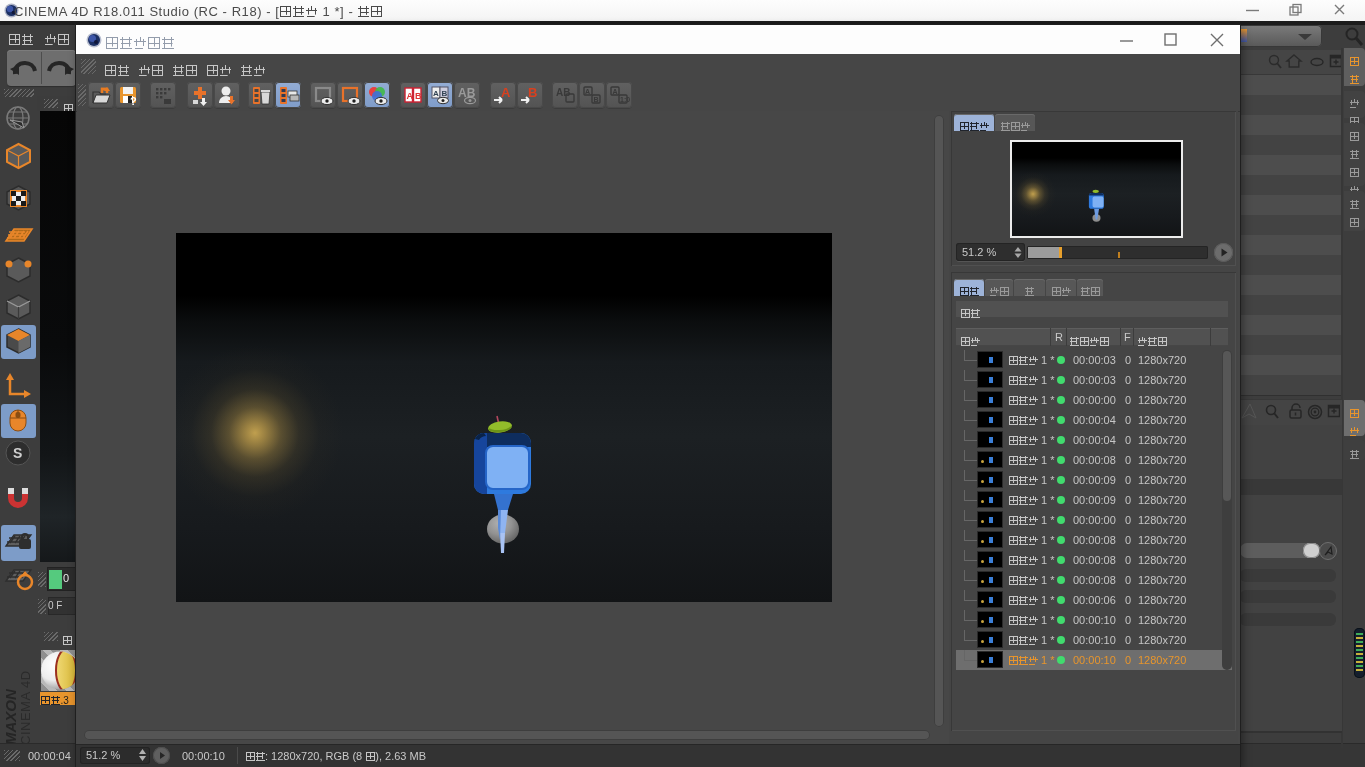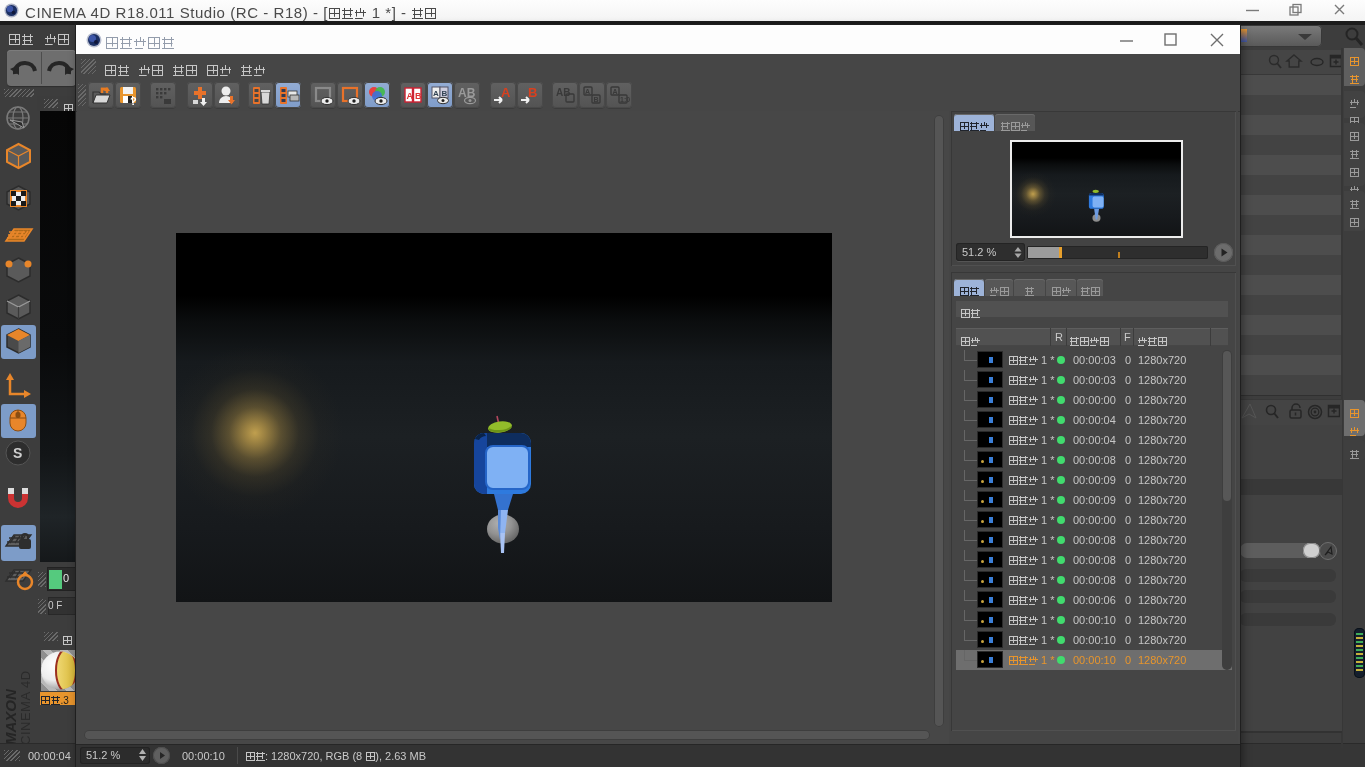--- a/index.html
+++ b/index.html
@@ -55,21 +55,21 @@
 <body>
 
 <div class="abs" style="left:0;top:0;width:1365px;height:21px;background:linear-gradient(#fdfdfd,#f4f4f4);"></div>
 <div class="abs" style="left:0;top:21px;width:1365px;height:4px;background:#1c1c1c;"></div>
 <svg class="abs" style="left:4px;top:3px" width="15" height="15">
     <circle cx="7.5" cy="7.5" r="7" fill="#aab0c4"></circle>
     <circle cx="7.5" cy="7.5" r="5.6" fill="#1b2f63"></circle>
     <circle cx="6" cy="6" r="3.2" fill="#3d56a8"></circle>
     <circle cx="9.5" cy="9.5" r="1.8" fill="#10173a"></circle>
   </svg>
-<div class="abs" style="left:25px;top:4px;font-size:15px;letter-spacing:.55px;color:#4a4a4a;">CINEMA 4D R18.011 Studio (RC - R18) - [<span class="z zd"></span><span class="z z2 zd"></span><span class="z z3 zd"></span> 1 *] - <span class="z z2 zd"></span><span class="z zd"></span></div>
+<div class="abs" style="left:14px;top:4px;font-size:13px;letter-spacing:.55px;color:#4a4a4a;">CINEMA 4D R18.011 Studio (RC - R18) - [<span class="z zd"></span><span class="z z2 zd"></span><span class="z z3 zd"></span> 1 *] - <span class="z z2 zd"></span><span class="z zd"></span></div>
 
 <svg class="abs" style="left:1238px;top:0" width="127" height="20">
 <path d="M8 10.5h13" stroke="#7a7a7a" stroke-width="1.4" fill="none"></path>
 <rect x="52" y="7" width="8" height="8" fill="none" stroke="#7a7a7a" stroke-width="1.3"></rect>
 <rect x="55" y="4.5" width="8" height="8" fill="none" stroke="#7a7a7a" stroke-width="1.3"></rect>
 <path d="M97 5l9 9M106 5l-9 9" stroke="#7a7a7a" stroke-width="1.4"></path>
 </svg>
 
 <div class="abs" style="left:8px;top:30px"><span class="z"></span><span class="z z2"></span></div>
 <div class="abs" style="left:44px;top:30px"><span class="z z3"></span><span class="z"></span></div>

